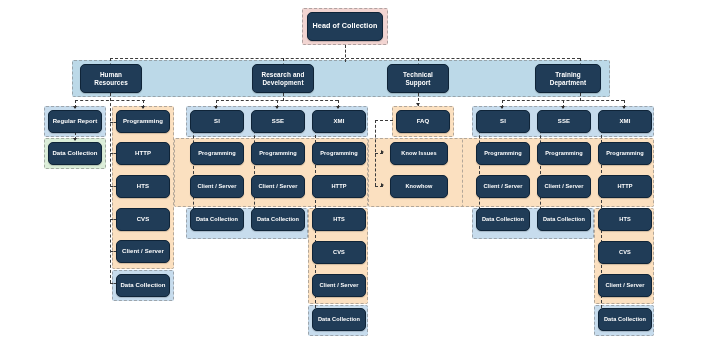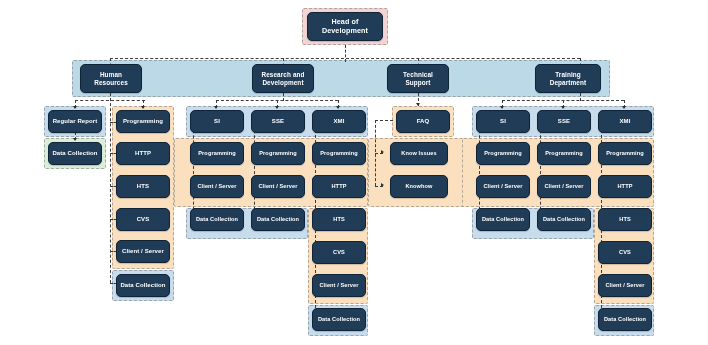--- a/index.html
+++ b/index.html
@@ -231,21 +231,21 @@
   <div class="ln h" style="left:601px;top:252px;width:8px;"></div>
   <div class="ln h" style="left:601px;top:285px;width:8px;"></div>
   <div class="ln h" style="left:601px;top:318px;width:8px;"></div>
   <div class="arr right" style="left:607px;top:150px;"></div>
   <div class="arr right" style="left:607px;top:183px;"></div>
   <div class="arr right" style="left:607px;top:216px;"></div>
   <div class="arr right" style="left:607px;top:249px;"></div>
   <div class="arr right" style="left:607px;top:282px;"></div>
   <div class="arr right" style="left:607px;top:315px;"></div>
 
-  <div class="node lvl0" style="left:307px;top:12px;width:76px;height:29px;">Head of Development</div>
+  <div class="node lvl0" style="left:307px;top:12px;width:76px;height:29px;">Head of Collection</div>
 
   <div class="node lvl1" style="left:80px;top:64px;width:62px;height:29px;">Human Resources</div>
   <div class="node lvl1" style="left:252px;top:64px;width:62px;height:29px;">Research and Development</div>
   <div class="node lvl1" style="left:387px;top:64px;width:62px;height:29px;">Technical Support</div>
   <div class="node lvl1" style="left:535px;top:64px;width:66px;height:29px;">Training Department</div>
 
   <div class="node lvl2" style="left:48px;top:110px;width:54px;height:23px;">Regular Report</div>
   <div class="node lvl2" style="left:48px;top:142px;width:54px;height:23px;">Data Collection</div>
 
   <div class="node lvl2" style="left:116px;top:110px;width:54px;height:23px;">Programming</div>

